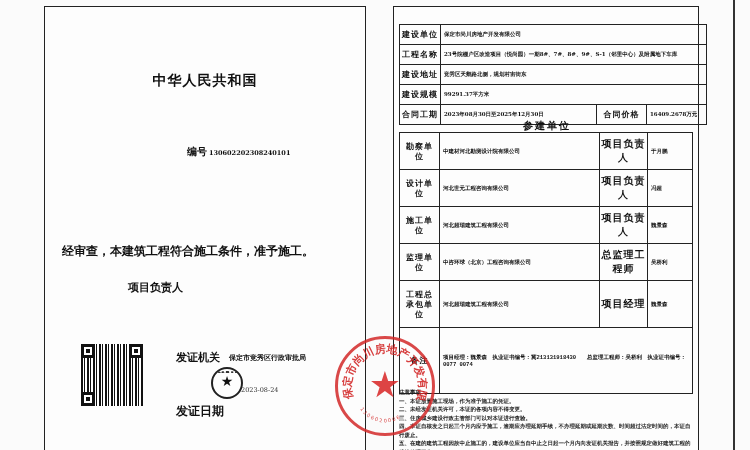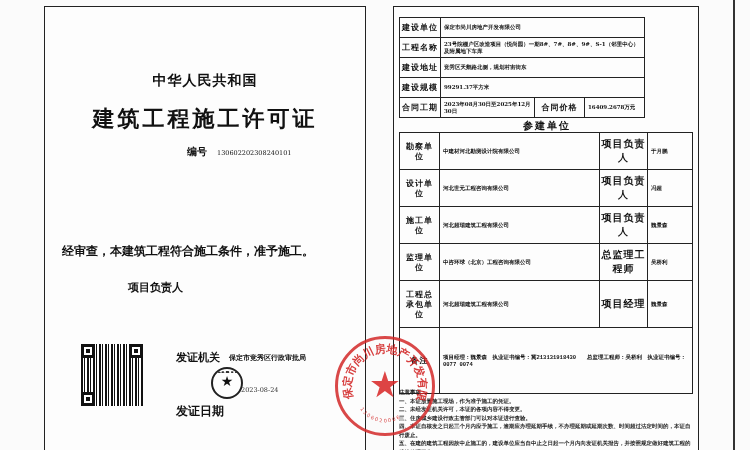--- a/index.html
+++ b/index.html
@@ -5,21 +5,21 @@
   * { margin:0; padding:0; box-sizing:border-box; }
   html, body { width:750px; height:450px; overflow:hidden; background:#fbfbfb; }
   body { position:relative; font-family:"DejaVu Serif", serif; color:#111; }
 
   
   .left-page { position:absolute; left:44px; top:6px; width:322px; height:450px;
     border-left:1.5px solid #222; border-right:1.5px solid #222; border-top:1.5px solid #222; background:#fdfdfd; }
   .lp-sub { position:absolute; top:65px; left:0; width:100%; text-align:center; font-size:14px; font-weight:bold; letter-spacing:1px; }
   .lp-title { position:absolute; top:97px; left:0; width:100%; text-align:center; font-size:22px; font-weight:bold; letter-spacing:3px; }
   .lp-number { position:absolute; top:138px; left:142px; font-size:10px; font-weight:bold; }
-  .lp-number .num { font-size:6.5px; font-weight:normal; margin-left:10px; letter-spacing:0; }
+  .lp-number .num { font-size:6.5px; font-weight:bold; margin-left:2px; letter-spacing:0; }
   .lp-para1 { position:absolute; top:207px; left:42px; font-size:12px; font-weight:bold; white-space:nowrap; }
   .lp-para2 { position:absolute; top:236px; left:17px; font-size:12px; font-weight:bold; white-space:nowrap; }
   .lp-special { position:absolute; top:273px; left:83px; font-size:11px; font-weight:bold; }
 
   .qr { position:absolute; left:36px; top:337px; width:62px; height:62px; background:
     repeating-linear-gradient(90deg, #111 0 2px, #fff 2px 3px, #111 3px 4px, #fff 4px 6px),
     repeating-linear-gradient(0deg, rgba(255,255,255,0.7) 0 2px, rgba(0,0,0,0) 2px 3px, rgba(255,255,255,0.5) 3px 5px);
     background-blend-mode:multiply; }
   .qr .finder { position:absolute; width:14px; height:14px; border:3px solid #111; background:#fff; }
   .qr .finder::after { content:""; position:absolute; left:2px; top:2px; width:4px; height:4px; background:#111; }
@@ -32,21 +32,21 @@
   .small-seal { position:absolute; left:166px; top:360px; width:32px; height:32px; border-radius:50%;
     border:2px solid #222; background:rgba(255,255,255,0.6); }
   .small-seal .star { position:absolute; left:0; top:5px; width:100%; text-align:center; font-size:14px; color:#111; line-height:14px; }
   .small-seal .ring { position:absolute; left:3px; top:2px; width:22px; height:4px; border-top:2px dotted #333; border-radius:50%; }
 
   
   .right-page { position:absolute; left:393px; top:6px; width:306px; height:450px;
     border-left:1.5px solid #222; border-right:1.5px solid #222; border-top:1.5px solid #222; background:#fdfdfd; }
   .right-edge { position:absolute; left:733px; top:0; width:1.5px; height:450px; background:#333; }
 
-  table.info { position:absolute; left:5px; top:10px; width:246px; border-collapse:collapse;padding-left:8px; }
+  table.info { position:absolute; left:5px; top:17px; width:308px; border-collapse:collapse;padding-left:8px; }
   table.info td { border:1.5px solid #222; font-size:5.5px; padding:0 3px; height:20px; vertical-align:middle; }
   table.info td.lbl { width:39px; font-size:8px; font-weight:bold; letter-spacing:1px; white-space:nowrap; padding:0 2px; }
   table.info td.val { font-weight:bold; }
   table.info td.lbl2 { width:50px; font-size:8px; font-weight:bold; text-align:center; letter-spacing:1px; }
 
   .participants-title { position:absolute; left:0; top:112px; width:306px; text-align:center; font-size:10px; font-weight:bold; letter-spacing:2px; }
 
   table.parts { position:absolute; left:5px; top:125px; width:294px; border-collapse:collapse; }
   table.parts td { border:1.5px solid #222; font-size:5.5px; padding:0 3px; height:32px; vertical-align:middle; font-weight:bold; }
   table.parts td.lbl { width:40px; font-size:8px; letter-spacing:1px; text-align:center; padding:8px 2px; line-height:10px; }
@@ -62,21 +62,20 @@
     border:3px solid rgba(210,40,40,0.85); }
   .red-seal .seal-star { position:absolute; left:0; top:28px; width:100%; text-align:center; font-size:36px; color:rgba(215,35,35,0.85); line-height:36px; }
   .red-seal .seal-text { position:absolute; left:4px; top:4px; width:86px; height:86px; }
   .red-seal .seal-text svg { width:100%; height:100%; }
 </style>
 </head>
 <body>
 
 <div class="left-page">
   <div class="lp-sub">中华人民共和国</div>
-  <div class="lp-title">建筑工程施工许可证</div>
   <div class="lp-number">
     <span>编号</span><span class="num">130602202308240101</span>
   </div>
   <div class="lp-para2">经审查，本建筑工程符合施工条件，准予施工。</div>
   <div class="lp-special">项目负责人</div>
 
   <div class="qr">
     <div class="finder f1"></div>
     <div class="finder f2"></div>
     <div class="finder f3"></div>

